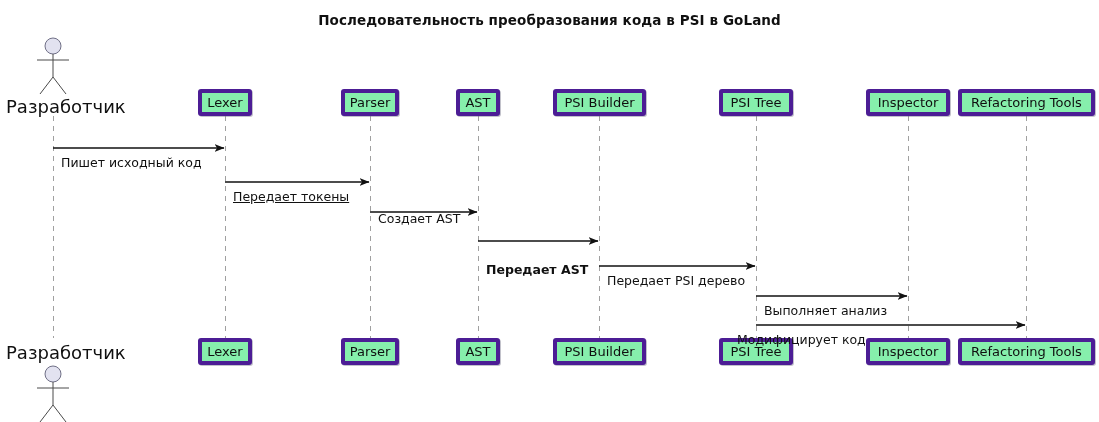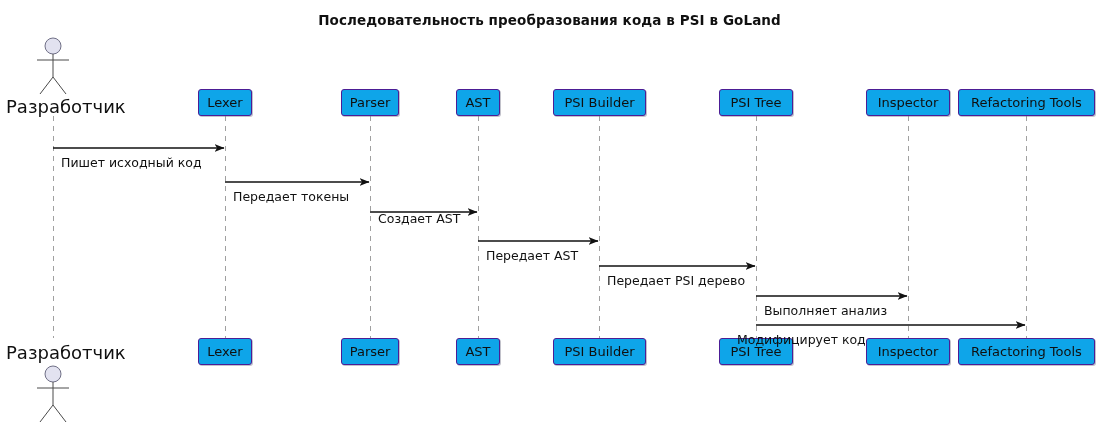--- a/index.html
+++ b/index.html
@@ -32,22 +32,22 @@
   }
   svg.canvas {
     position: absolute;
     top: 0;
     left: 0;
     width: 1099px;
     height: 422px;
   }
   .lifeline-box {
     position: absolute;
-    background: #0ea5e9;
-    border: 1px solid #4c1d95;
+    background: #86efac;
+    border: 4px solid #4c1d95;
     border-radius: 3px;
     box-sizing: border-box;
     display: flex;
     align-items: center;
     justify-content: center;
     font-size: 13px;
     color: #101010;
     height: 27px;
     box-shadow: 1px 1px 0 rgba(120,120,140,0.45);
   }
@@ -160,21 +160,21 @@
       <div class="lifeline-box" style="left: 958px; width: 137px; top: 338px;">
         <span>Refactoring Tools</span>
       </div>
     </div>
   <div id="actor-labels">
       <div class="actor-label" style="left: 6px; top: 96px;">Разработчик</div>
       <div class="actor-label" style="left: 6px; top: 342px;">Разработчик</div>
     </div>
   <div id="message-labels">
       <div class="msg-label" style="left: 61px; top: 131px;">Пишет исходный код</div>
-      <div class="msg-label" style="left: 233px; top: 165px;">Передает токены</div>
+      <div class="msg-label" style="left: 233px; top: 165px; text-decoration: underline;">Передает токены</div>
       <div class="msg-label" style="left: 378px; top: 187px;">Создает AST</div>
-      <div class="msg-label" style="left: 486px; top: 224px;">Передает AST</div>
+      <div class="msg-label" style="left: 486px; top: 238px; font-weight: bold;">Передает AST</div>
       <div class="msg-label" style="left: 607px; top: 249px;">Передает PSI дерево</div>
       <div class="msg-label" style="left: 764px; top: 279px;">Выполняет анализ</div>
       <div class="msg-label" style="left: 737px; top: 308px;">Модифицирует код</div>
     </div>
 
 </div>
 
 </body></html>

